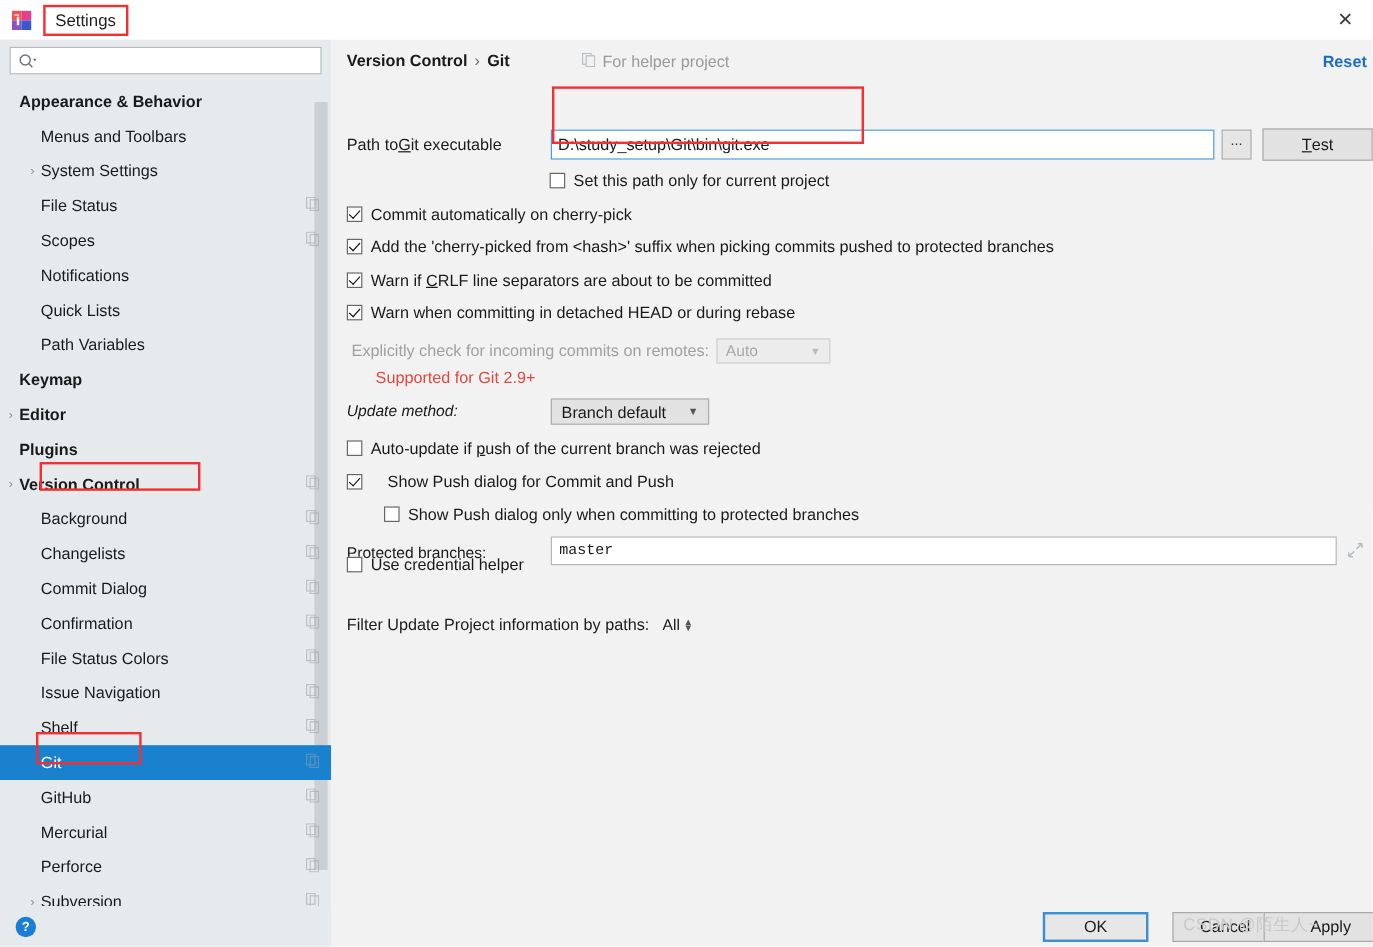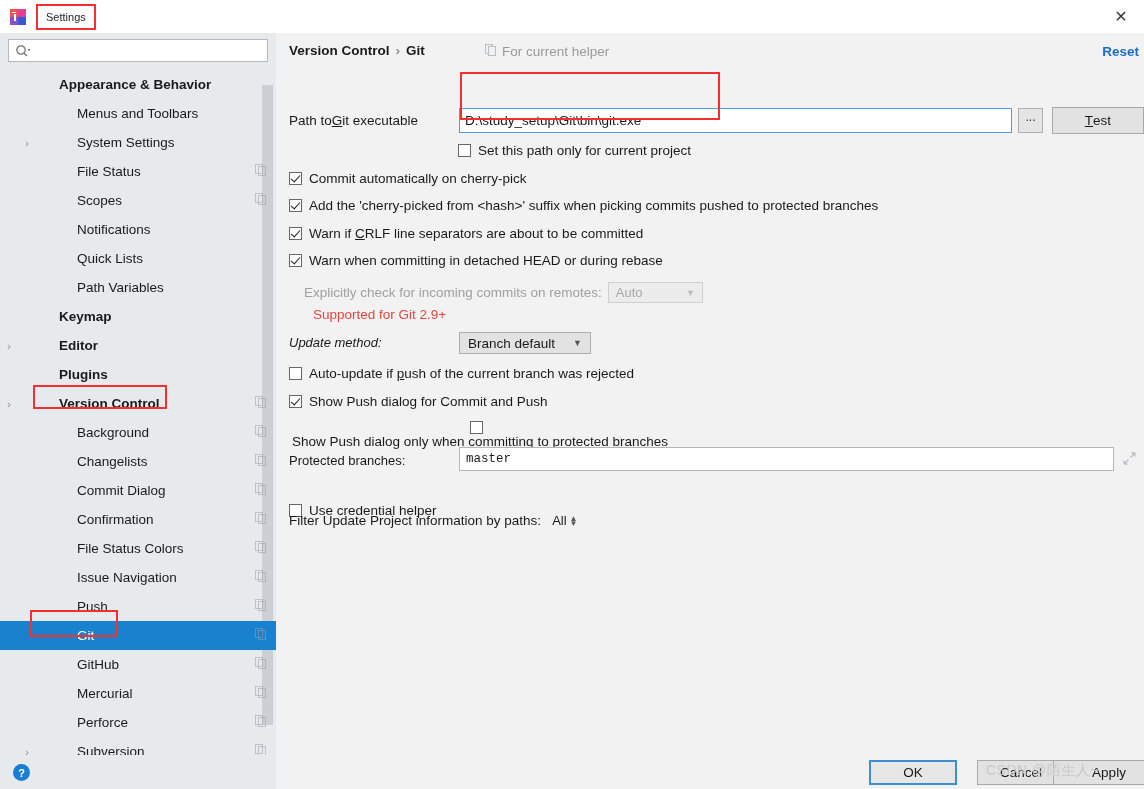--- a/index.html
+++ b/index.html
@@ -25,21 +25,21 @@
     position:relative; flex:none;
   }
   #app-icon .q1,#app-icon .q2,#app-icon .q3,#app-icon .q4{position:absolute;width:8px;height:8px;}
   #app-icon .q1{left:0;top:0;background:#f0534f;}
   #app-icon .q2{left:8px;top:0;background:#e33e8f;}
   #app-icon .q3{left:0;top:8px;background:#8a52c7;}
   #app-icon .q4{left:8px;top:8px;background:#3d56d6;}
   #app-icon .bar{position:absolute;left:2px;top:3px;width:4px;height:1.5px;background:#fff;}
   #app-icon .j{position:absolute;left:4px;top:5px;width:2px;height:7px;background:#fff;}
   #window-title{
-    font-size:11px; color:#1f1f1f; padding:2px 8px;
+    font-size:14px; color:#1f1f1f; padding:2px 8px;
     border:2px solid #f42f2f; line-height:18px;
   }
   #close-btn{
     position:absolute; right:0; top:0; width:46px;height:33px;
     display:flex;align-items:center;justify-content:center;
     font-size:16px;color:#3a3a3a;
   }
 
   
   #sidebar{
@@ -59,21 +59,21 @@
   #tree{ position:relative; }
   .tree-row{
     height:29px; display:flex; align-items:center;
     padding-right:10px; position:relative; white-space:nowrap;
   }
   .tree-row.sel{ background:#1a81cf; color:#ffffff; }
   .arrow{
     width:14px;height:14px;flex:none;display:flex;align-items:center;justify-content:center;
     color:#8c9096;font-size:11px;
   }
-  .tree-label{ font-size:13.5px;margin-left:43px; }
+  .tree-label{ font-size:13.5px; }
   .tree-label.bold{ font-weight:bold; }
   .copy-ic{ margin-left:auto; opacity:.55; }
   .hl-box{
     position:absolute; border:2px solid #f42f2f; pointer-events:none;
   }
 
   
   #sb-track{
     position:absolute; left:262px; top:52px; width:11px; height:640px;
     background:#ccd0d4;
@@ -133,51 +133,51 @@
   }
   .cbtext{ font-size:13.5px; }
   .cbtext u{ text-decoration:underline; }
 
   #set-path-row{ left:182px; top:110px;text-align:right; }
   #cb1{ left:13px; top:138px; }
   #cb2{ left:13px; top:165px; }
   #cb3{ left:13px; top:193px;align-items:center; }
   #cb4{ left:13px; top:220px; }
 
-  #explicit-row{ left:28px; top:249px; color:#a0a0a0; }
+  #explicit-row{ left:17px; top:249px; color:#a0a0a0; }
   #explicit-select{
     margin-left:6px; width:95px;height:21px;background:#ececec;
     border:1px solid #cfcfcf; color:#a8a8a8; font-size:13px;
     display:flex;align-items:center;padding-left:7px; position:relative;
   }
   #explicit-select .chev{ position:absolute; right:7px; color:#bcbcbc; font-size:9px;}
   #supported-note{ left:37px; top:274px; color:#e2473d; font-size:13.5px; }
 
   #update-row{ left:13px; top:302px;font-style:italic; }
   #update-select{
     position:absolute; left:183px; top:299px; width:132px;height:22px;
     background:#e2e2e2; border:1px solid #aeaeae; font-size:13.5px;
     display:flex;align-items:center;padding-left:8px;
   }
   #update-select .chev{ position:absolute; right:8px; color:#555; font-size:9px; }
 
   #cb5{ left:13px; top:333px; }
-  #cb6{ left:13px; top:361px; }
-  #cb7{ left:16px; top:388px;flex-direction:column; }
+  #cb6{ left:13px; top:361px;gap:14px; }
+  #cb7{ left:44px; top:388px; }
 
   #protected-row{ left:13px; top:420px; }
   #protected-input{
     position:absolute; left:183px; top:414px; width:655px; height:24px;
     background:#fff; border:1px solid #b6b6b6;
     font-family:"Liberation Mono", monospace; font-size:12.5px;
     padding:0 6px; outline:none; color:#1a1a1a;
   }
   #expand-ic{ position:absolute; right:8px; top:419px; color:#b9bfc6; font-size:12px; }
 
-  #cb8{ left:13px; top:470px;justify-content:flex-end; }
+  #cb8{ left:13px; top:430px;justify-content:flex-end; }
   #filter-row{ left:13px; top:480px; }
   #filter-value{ margin-left:11px; display:flex;align-items:center;gap:3px; }
   #filter-value .spin{ display:flex;flex-direction:column;line-height:5px;font-size:8px;color:#555; }
 
   
   #footer{
     position:absolute; left:0; top:755px; width:1144px; height:34px;
     background:#f2f2f2;
   }
   #footer-left{ position:absolute; left:0; top:0; width:276px; height:34px; background:#e6eaed; }
@@ -338,21 +338,21 @@
       <div class="tree-row">
         <span class="pad" style="width: 34px; flex: 0 0 auto;"></span>
         <span class="tree-label">Issue Navigation</span>
         <span class="copy-ic"><svg width="11" height="12" viewBox="0 0 11 12">
             <rect x="0.5" y="0.5" width="7" height="9" fill="none" stroke="#9aa0a6"></rect>
             <rect x="3.5" y="2.5" width="7" height="9" fill="none" stroke="#9aa0a6"></rect>
           </svg></span>
       </div>
       <div class="tree-row">
         <span class="pad" style="width: 34px; flex: 0 0 auto;"></span>
-        <span class="tree-label">Push</span>
+        <span class="tree-label">Shelf</span>
         <span class="copy-ic"><svg width="11" height="12" viewBox="0 0 11 12">
             <rect x="0.5" y="0.5" width="7" height="9" fill="none" stroke="#9aa0a6"></rect>
             <rect x="3.5" y="2.5" width="7" height="9" fill="none" stroke="#9aa0a6"></rect>
           </svg></span>
       </div>
       <div class="tree-row sel">
         <span class="pad" style="width: 34px; flex: 0 0 auto;"></span>
         <span class="tree-label">Git</span>
         <span class="copy-ic"><svg width="11" height="12" viewBox="0 0 11 12">
             <rect x="0.5" y="0.5" width="7" height="9" fill="none" stroke="#9aa0a6"></rect>
@@ -401,21 +401,21 @@
     <span>Version Control</span><span class="sep">›</span><span>Git</span>
   </div>
 
   <div id="for-current-project">
     <span>
       <svg width="11" height="12" viewBox="0 0 11 12">
         <rect x="0.5" y="0.5" width="7" height="9" fill="none" stroke="#b9bec3"></rect>
         <rect x="3.5" y="2.5" width="7" height="9" fill="#f2f2f2" stroke="#b9bec3"></rect>
       </svg>
     </span>
-    <span>For current helper</span>
+    <span>For helper project</span>
   </div>
 
   <div id="reset-link">Reset</div>
 
   <div class="row" id="path-label">
     <span>Path to </span>
       <u>G</u>
       <span>it executable</span>
   </div>
   <input id="path-input" type="text" value="D:\study_setup\Git\bin\git.exe" style="">

